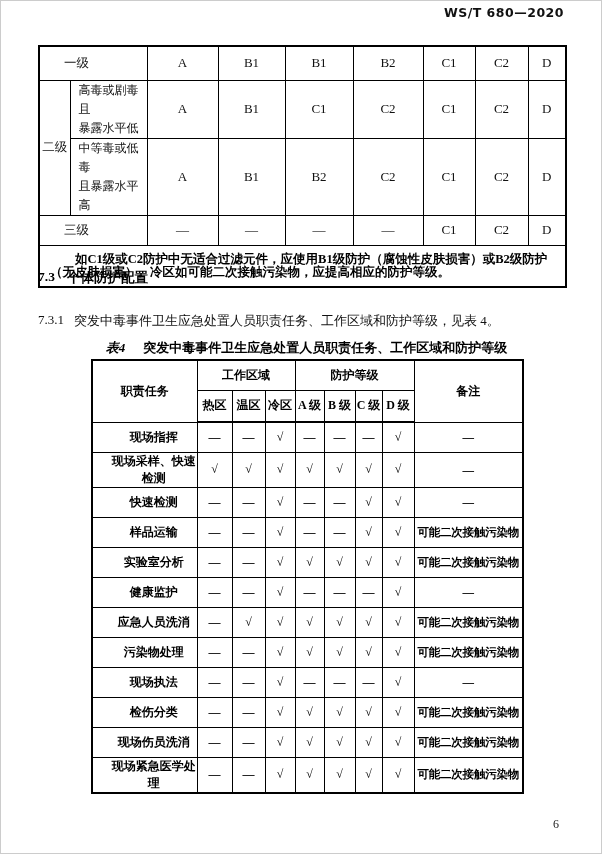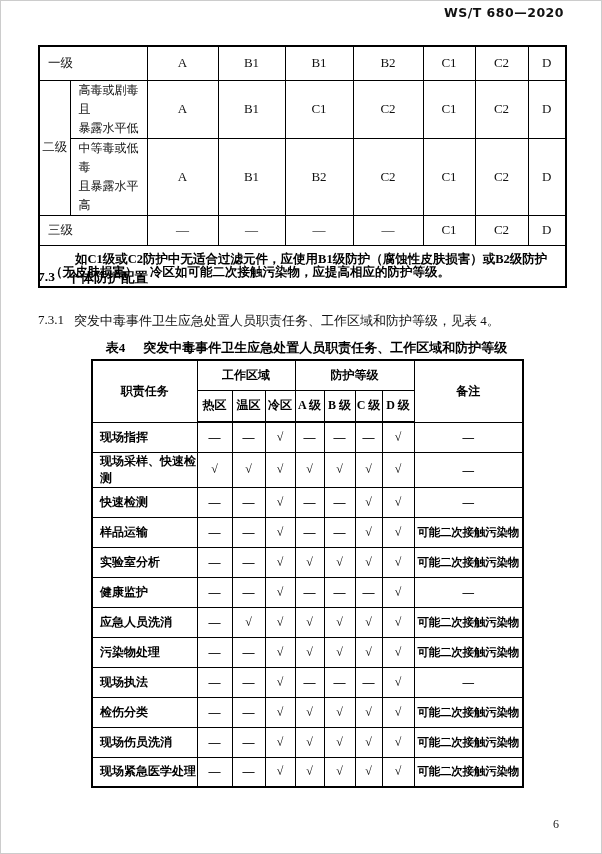--- a/index.html
+++ b/index.html
@@ -20,21 +20,21 @@
     border-collapse:collapse; table-layout:fixed; border:2px solid #000;
   }
   .t3 td {
     border:1px solid #000; text-align:center; vertical-align:middle;
     font-size:13px; color:#111;
   }
   .t3 tr.r1 td { height:34px; }
   .t3 tr.r2 td { height:50px; }
   .t3 tr.r3 td { height:55px; }
   .t3 tr.r4 td { height:30px; }
-  .t3 td.lbl { text-align:left; padding-left:8px; font-size:12.5px; }
+  .t3 td.lbl { text-align:left; padding-left:24px; font-size:12.5px; }
   .t3 td.sub {
     text-align:left; padding-left:8px; font-size:12px;
     white-space:pre-line; line-height:19px;margin-left:24px;
   }
   .t3 td.ctr { font-size:12.5px; padding:0 2px; }
   .t3 td.note {
     height:42px; text-align:left; padding:4px 10px; text-indent:2em;
     font-size:12.5px; line-height:13px; font-weight:bold; color:#000;
   }
   
@@ -43,35 +43,35 @@
     font-size:13.5px; font-weight:bold; color:#000;
   }
   .p731 {
     position:absolute; left:37px; top:311px; display:flex; gap:10px;
     font-size:13px; color:#111;
   }
   .t4caption {
     position:absolute; left:90px; top:338px; width:431px; text-align:center;
     font-size:13px; font-weight:bold; color:#000;
   }
-  .t4caption .num { margin-right:18px; }
+  .t4caption .num { margin-right:18px;font-style:italic; }
   
   .t4 {
     position:absolute; left:90px; top:358px; width:431px;
     border-collapse:collapse; table-layout:fixed; border:2px solid #000;
   }
   .t4 th, .t4 td {
     border:1px solid #000; text-align:center; vertical-align:middle;
     font-size:12px; color:#000;
   }
   .t4 thead th { font-weight:bold; }
   .t4 thead tr.hr1 th { height:30px; }
   .t4 thead tr.hr2 th { height:32px; border-bottom-width:2px;margin-top:12px; }
   .t4 tbody td { height:30px; font-weight:bold; }
-  .t4 tbody td.label-cell { text-align:left; padding-left:7px; font-size:12px; }
+  .t4 tbody td.label-cell { text-align:center; padding-left:18px; font-size:12px; }
   .t4 tbody td.mark-cell { font-size:12px; }
   .t4 tbody td.remark-cell { font-size:11.5px; letter-spacing:-0.2px; }
   .page-num {
     position:absolute; top:816px; left:552px; font-size:12px; color:#222;
   }
 </style>
 </head>
 <body>
 
 <div class="page">

